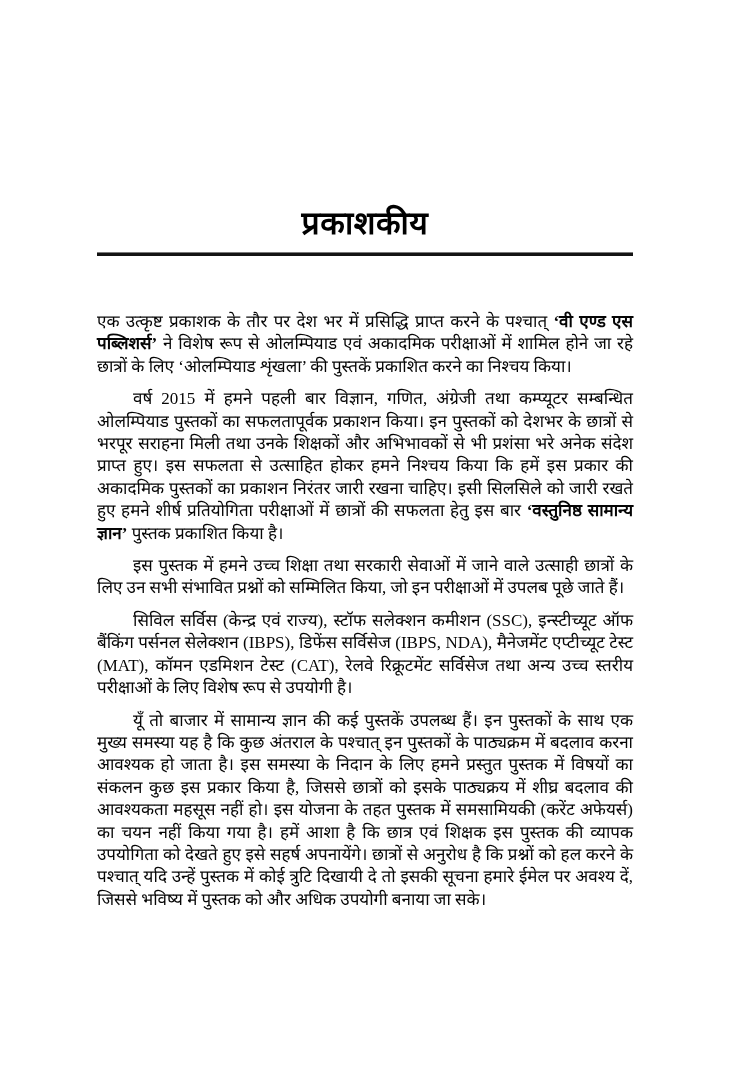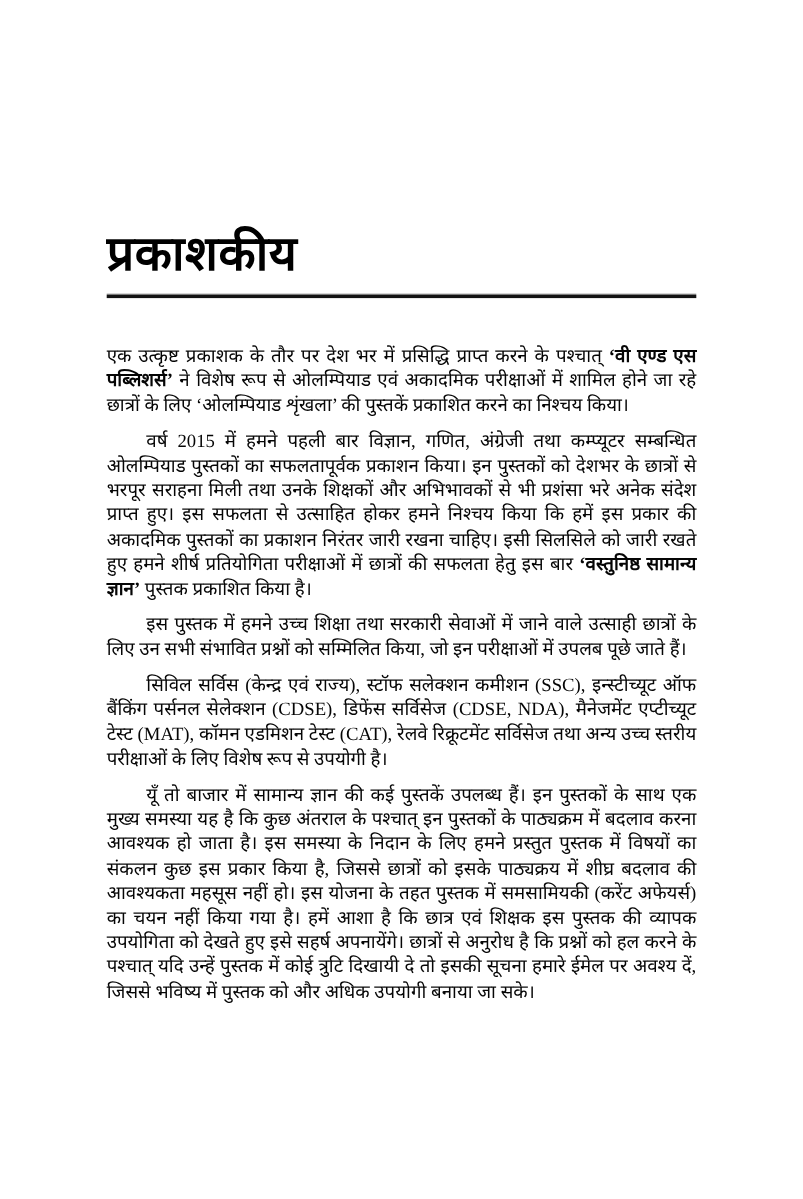--- a/index.html
+++ b/index.html
@@ -18,37 +18,37 @@
     font-family: "Liberation Serif", "DejaVu Serif", serif;
   }
 
   .content {
     width: 536px;          
     margin: 0 auto;
     padding-top: 203px;    
   }
 
   .title {
-    text-align: left;
+    text-align: center;
     font-family: "DejaVu Sans", "Liberation Sans", sans-serif;
     font-weight: 700;
-    font-size: 44px;
+    font-size: 32px;
     line-height: 1.25;
     letter-spacing: 0.5px;
     color: #000000;
   }
 
   .rule {
     margin-top: 9px;
     height: 4px;
     background: linear-gradient(to bottom, #7b7b7b 0 35%, #131313 35% 100%);
   }
 
   .body-text {
-    margin-top: 42px;
+    margin-top: 55px;
     font-size: 17px;
     line-height: 22.4px;
     text-align: justify;
     color: #050505;
   }
 
   .para {
     margin-bottom: 10px;
     text-indent: 36px;
   }
@@ -73,19 +73,19 @@
 
     <div class="body-text">
 
       <p class="para no-indent"><span>एक उत्कृष्ट प्रकाशक के तौर पर देश भर में प्रसिद्धि प्राप्त करने के पश्चात् </span><b>‘वी एण्ड एस पब्लिशर्स’</b><span> ने विशेष रूप से ओलम्पियाड एवं अकादमिक परीक्षाओं में शामिल होने जा रहे छात्रों के लिए ‘ओलम्पियाड शृंखला’ की पुस्तकें प्रकाशित करने का निश्चय किया।</span></p>
 
       <p class="para"><span>वर्ष 2015 में हमने पहली बार विज्ञान, गणित, अंग्रेजी तथा कम्प्यूटर सम्बन्धित ओलम्पियाड पुस्तकों का सफलतापूर्वक प्रकाशन किया। इन पुस्तकों को देशभर के छात्रों से भरपूर सराहना मिली तथा उनके शिक्षकों और अभिभावकों से भी प्रशंसा भरे अनेक संदेश प्राप्त हुए। इस सफलता से उत्साहित होकर हमने निश्चय किया कि हमें इस प्रकार की अकादमिक पुस्तकों का प्रकाशन निरंतर जारी रखना चाहिए। इसी सिलसिले को जारी रखते हुए हमने शीर्ष प्रतियोगिता परीक्षाओं में छात्रों की सफलता हेतु इस बार </span><b>‘वस्तुनिष्ठ सामान्य ज्ञान’</b><span> पुस्तक प्रकाशित किया है।</span></p>
 
       <p class="para">इस पुस्तक में हमने उच्च शिक्षा तथा सरकारी सेवाओं में जाने वाले उत्साही छात्रों के लिए उन सभी संभावित प्रश्नों को सम्मिलित किया, जो इन परीक्षाओं में उपलब पूछे जाते हैं।</p>
 
 
-      <p class="para">सिविल सर्विस (केन्द्र एवं राज्य), स्टॉफ सलेक्शन कमीशन (SSC), इन्स्टीच्यूट ऑफ बैंकिंग पर्सनल सेलेक्शन (CDSE), डिफेंस सर्विसेज (CDSE, NDA), मैनेजमेंट एप्टीच्यूट टेस्ट (MAT), कॉमन एडमिशन टेस्ट (CAT), रेलवे रिक्रूटमेंट सर्विसेज तथा अन्य उच्च स्तरीय परीक्षाओं के लिए विशेष रूप से उपयोगी है।</p>
+      <p class="para">सिविल सर्विस (केन्द्र एवं राज्य), स्टॉफ सलेक्शन कमीशन (SSC), इन्स्टीच्यूट ऑफ बैंकिंग पर्सनल सेलेक्शन (IBPS), डिफेंस सर्विसेज (IBPS, NDA), मैनेजमेंट एप्टीच्यूट टेस्ट (MAT), कॉमन एडमिशन टेस्ट (CAT), रेलवे रिक्रूटमेंट सर्विसेज तथा अन्य उच्च स्तरीय परीक्षाओं के लिए विशेष रूप से उपयोगी है।</p>
 
       <p class="para">यूँ तो बाजार में सामान्य ज्ञान की कई पुस्तकें उपलब्ध हैं। इन पुस्तकों के साथ एक मुख्य समस्या यह है कि कुछ अंतराल के पश्चात् इन पुस्तकों के पाठ्यक्रम में बदलाव करना आवश्यक हो जाता है। इस समस्या के निदान के लिए हमने प्रस्तुत पुस्तक में विषयों का संकलन कुछ इस प्रकार किया है, जिससे छात्रों को इसके पाठ्यक्रय में शीघ्र बदलाव की आवश्यकता महसूस नहीं हो। इस योजना के तहत पुस्तक में समसामियकी (करेंट अफेयर्स) का चयन नहीं किया गया है। हमें आशा है कि छात्र एवं शिक्षक इस पुस्तक की व्यापक उपयोगिता को देखते हुए इसे सहर्ष अपनायेंगे। छात्रों से अनुरोध है कि प्रश्नों को हल करने के पश्चात् यदि उन्हें पुस्तक में कोई त्रुटि दिखायी दे तो इसकी सूचना हमारे ईमेल पर अवश्य दें, जिससे भविष्य में पुस्तक को और अधिक उपयोगी बनाया जा सके।</p>
 
     </div>
   </div>
 </div>
 
 </body></html>

